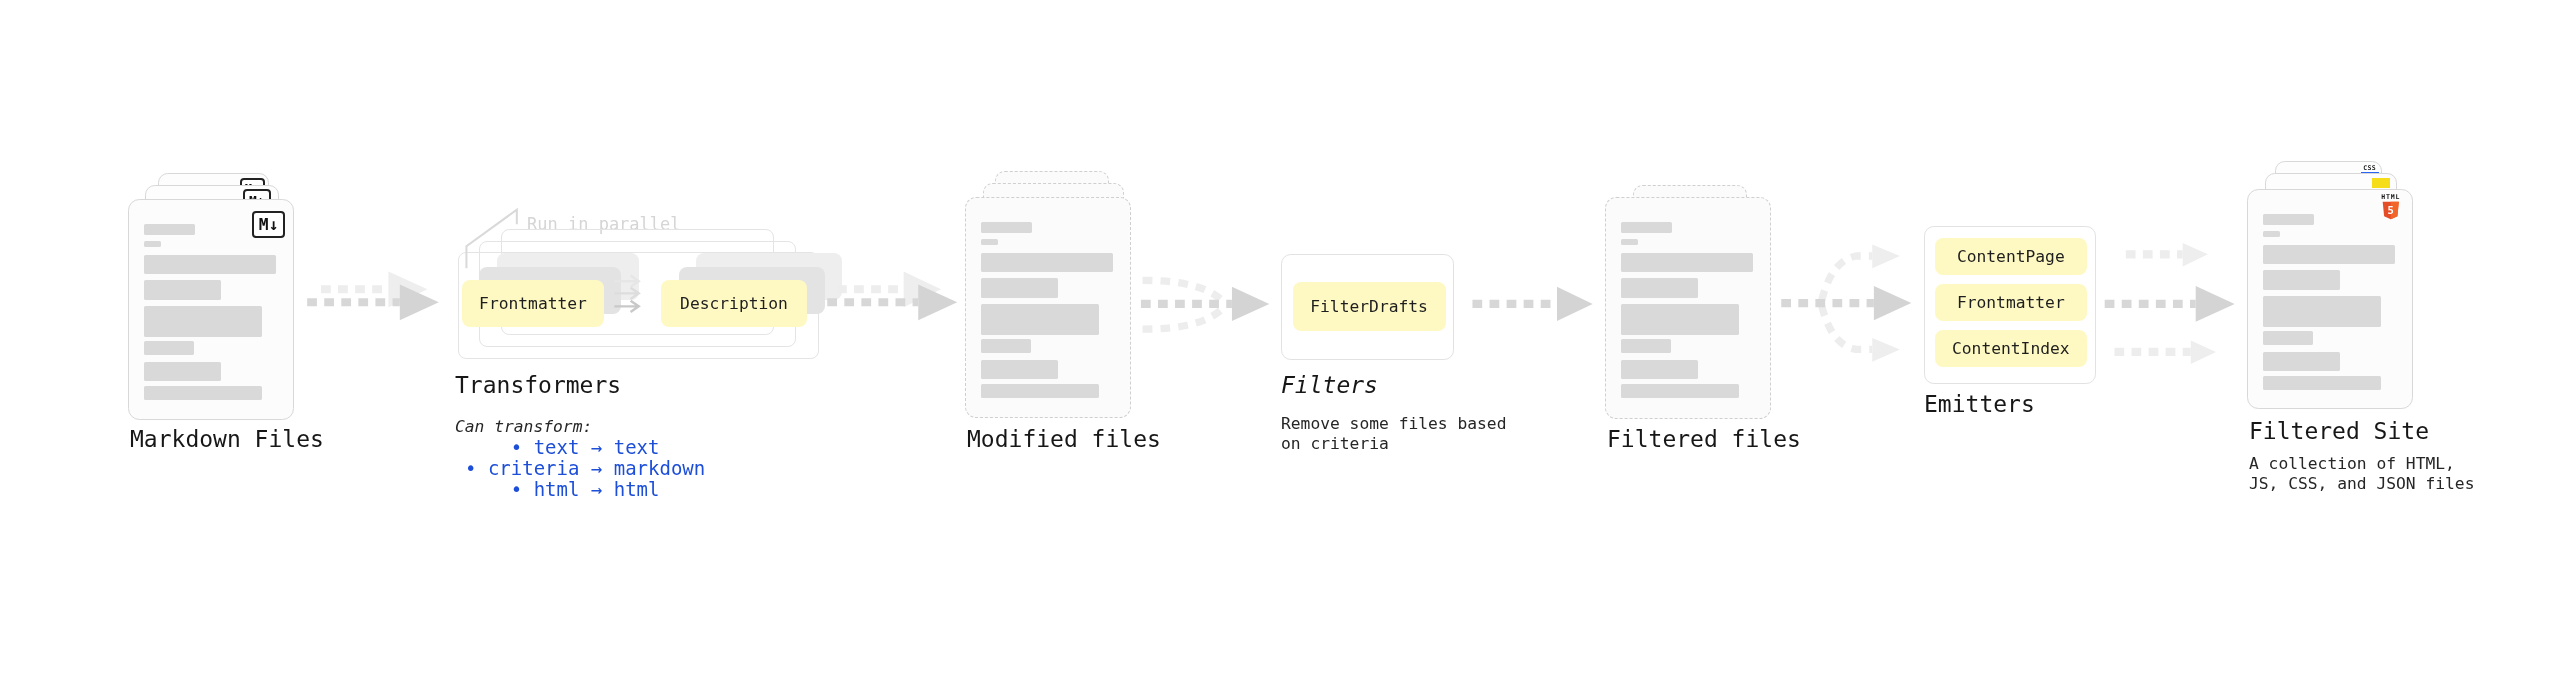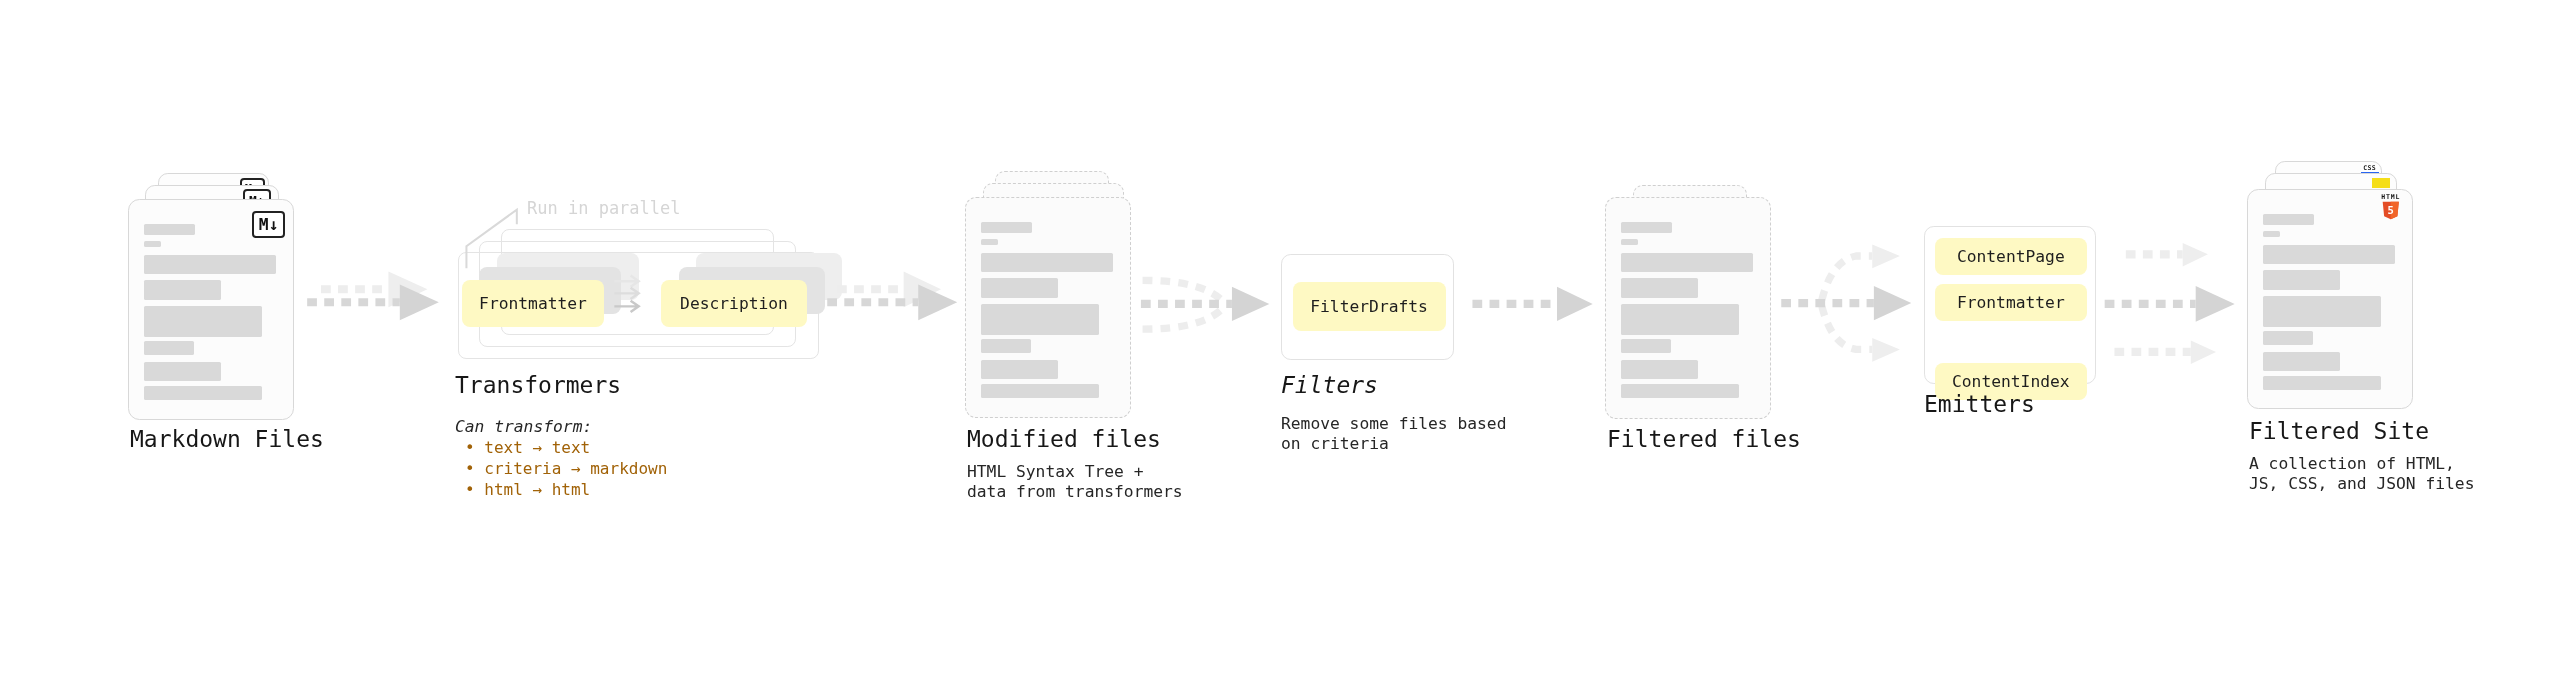--- a/index.html
+++ b/index.html
@@ -6,27 +6,27 @@
   .canvas{position:relative;width:2576px;height:681px;background:#ffffff;overflow:hidden;
           font-family:"DejaVu Sans Mono","Liberation Mono",monospace;}
   .card{position:absolute;background:#fcfcfc;border:1.6px solid #d8d8d8;border-radius:11.4px;box-sizing:border-box;}
   .card.back{border-radius:9.8px;background:#fdfdfd;}
   .card.dashed{border:1.6px dashed #cfcfcf;background:#fbfbfb;}
   .bar{position:absolute;background:#d9d9d9;border-radius:1.6px;}
   .doc-bars{position:absolute;left:0;top:0;right:0;bottom:0;}
   .doc-label{position:absolute;font-size:23px;color:#171717;white-space:nowrap;line-height:1.1;}
   .section-title{position:absolute;font-size:23px;color:#171717;white-space:nowrap;line-height:1.1;}
   .desc{position:absolute;font-size:16.3px;line-height:20.3px;color:#262626;white-space:pre-line;}
-  .bullets{position:absolute;font-size:16px;line-height:21px;color:#a16207;white-space:nowrap;}
+  .bullets{position:absolute;font-size:19px;line-height:21px;color:#1d4ed8;white-space:nowrap;text-align:center;}
   .outline-box{position:absolute;border:1.6px solid #e4e4e4;border-radius:8.1px;box-sizing:border-box;}
   .pill{position:absolute;background:#fef9c3;border-radius:8.1px;display:flex;align-items:center;justify-content:center;
         font-size:16.3px;color:#1e1e1e;white-space:nowrap;box-sizing:border-box;}
   .pill.ghost1{background:#e3e3e3;}
   .pill.ghost2{background:#eeeeee;}
-  .annotation{position:absolute;font-size:17px;color:#d5d5d5;white-space:nowrap;}
+  .annotation{position:absolute;font-size:17px;color:#d5d5d5;white-space:nowrap;margin-top:16px;}
   .md-badge{position:absolute;background:#ffffff;border:2.4px solid #222;border-radius:4.1px;color:#111;
             font-weight:bold;display:flex;align-items:center;justify-content:center;box-sizing:border-box;}
   .panel{position:absolute;background:#ffffff;border:1.6px solid #e2e2e2;border-radius:9.8px;box-sizing:border-box;}
   .overlay{position:absolute;left:0;top:0;pointer-events:none;}
   .dD{stroke:#d7d7d7;stroke-width:10;stroke-dasharray:12 9;}
   .dL{stroke:#ededed;stroke-width:10;stroke-dasharray:12 9;}
   .hD{fill:#d4d4d4;}
   .hL{fill:#eeeeee;}
   .curveL{stroke:#ededed;stroke-width:9;stroke-dasharray:12 10;fill:none;}
   .miniA{fill:none;stroke-width:3;}
@@ -89,22 +89,20 @@
         <div class="bar" style="left: 15.4px; top: 41px; width: 17px; height: 5.7px;"></div>
         <div class="bar" style="left: 15.4px; top: 55px; width: 132px; height: 18.7px;"></div>
         <div class="bar" style="left: 15.4px; top: 80px; width: 77px; height: 19.5px;"></div>
         <div class="bar" style="left: 15.4px; top: 106px; width: 118px; height: 31px;"></div>
         <div class="bar" style="left: 15.4px; top: 141px; width: 50px; height: 14px;"></div>
         <div class="bar" style="left: 15.4px; top: 162px; width: 77px; height: 18.7px;"></div>
         <div class="bar" style="left: 15.4px; top: 186px; width: 118px; height: 14px;"></div>
       </div>
   </div>
   <div class="doc-label" style="left:967px;top:427px;">Modified files</div>
-  <div class="desc" style="left:967px;top:462px;">HTML Syntax Tree +
-data from transformers</div>
 
   <div class="panel" style="left:1281px;top:254px;width:173px;height:106px;">
     <div class="pill" style="left:10.6px;top:27px;width:153px;height:49px;">FilterDrafts</div>
   </div>
   <div class="section-title" style="left:1281px;top:373px;font-style:italic;">Filters</div>
   <div class="desc" style="left:1281px;top:414px;">Remove some files based
 on criteria</div>
 
   <div class="card back dashed" style="left:1633px;top:185px;width:114px;height:49px;"></div>
   <div class="card dashed" style="left:1605px;top:197px;width:166px;height:222px;">
@@ -117,21 +115,21 @@
         <div class="bar" style="left: 15.4px; top: 141px; width: 50px; height: 14px;"></div>
         <div class="bar" style="left: 15.4px; top: 162px; width: 77px; height: 18.7px;"></div>
         <div class="bar" style="left: 15.4px; top: 186px; width: 118px; height: 14px;"></div>
       </div>
   </div>
   <div class="doc-label" style="left:1607px;top:427px;">Filtered files</div>
 
   <div class="panel" style="left:1924px;top:226px;width:172px;height:158px;">
     <div class="pill" style="left:9.8px;top:11.4px;width:152px;height:37px;">ContentPage</div>
     <div class="pill" style="left:9.8px;top:57px;width:152px;height:37px;">Frontmatter</div>
-    <div class="pill" style="left:9.8px;top:103px;width:152px;height:37px;margin-top:33px;">ContentIndex</div>
+    <div class="pill" style="left:9.8px;top:103px;width:152px;height:37px;">ContentIndex</div>
   </div>
   <div class="section-title" style="left:1924px;top:392px;">Emitters</div>
 
   <div class="card back" style="left:2275px;top:161px;width:107px;height:49px;">
     <div class="css-badge" style="right:2.4px;top:3.3px;width:18px;height:6.5px;">CSS</div>
   </div>
   <div class="card back" style="left:2265px;top:173px;width:132px;height:49px;">
     <div class="js-badge" style="right:5.7px;top:4.1px;width:18.7px;height:9.8px;"></div>
   </div>
   <div class="card" style="left:2247px;top:189px;width:166px;height:220px;padding-left:14px;">

